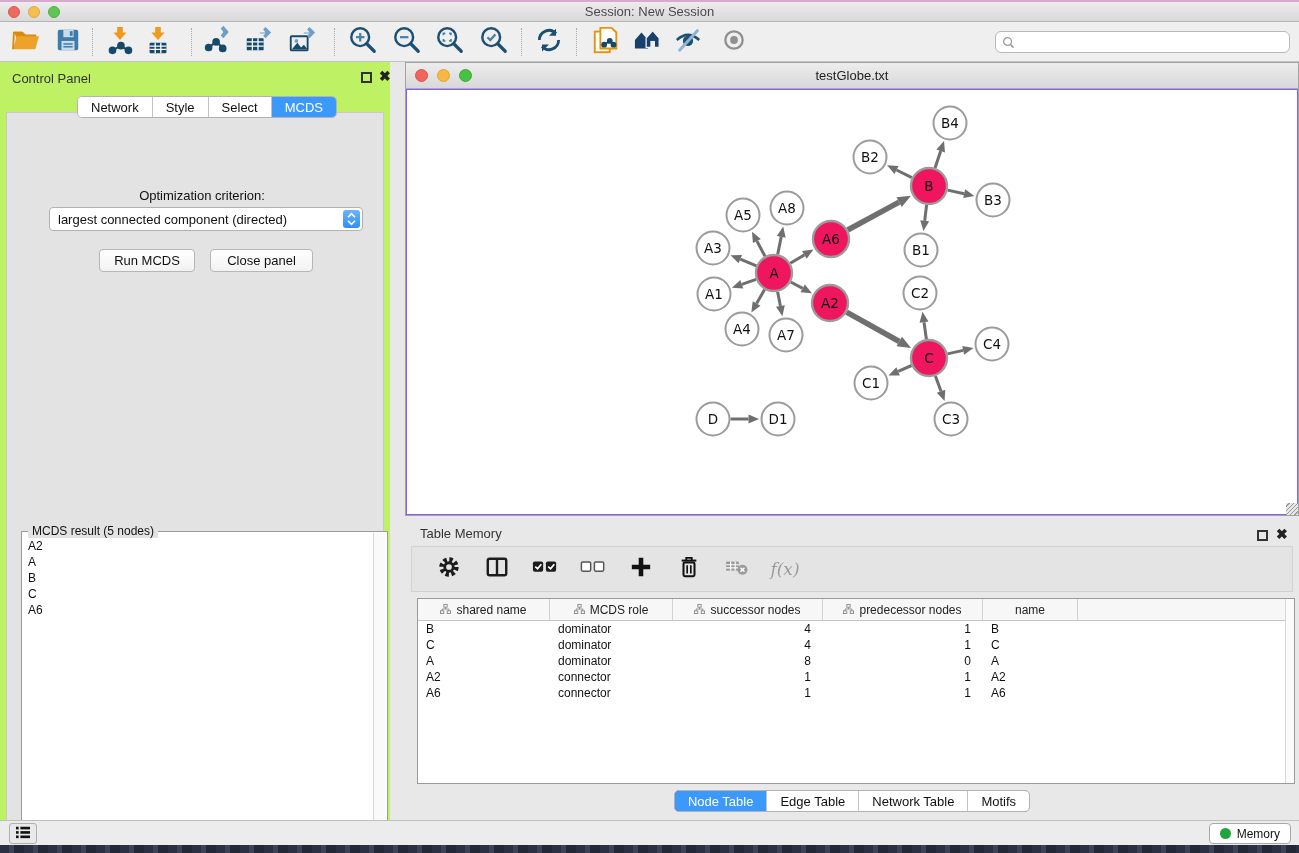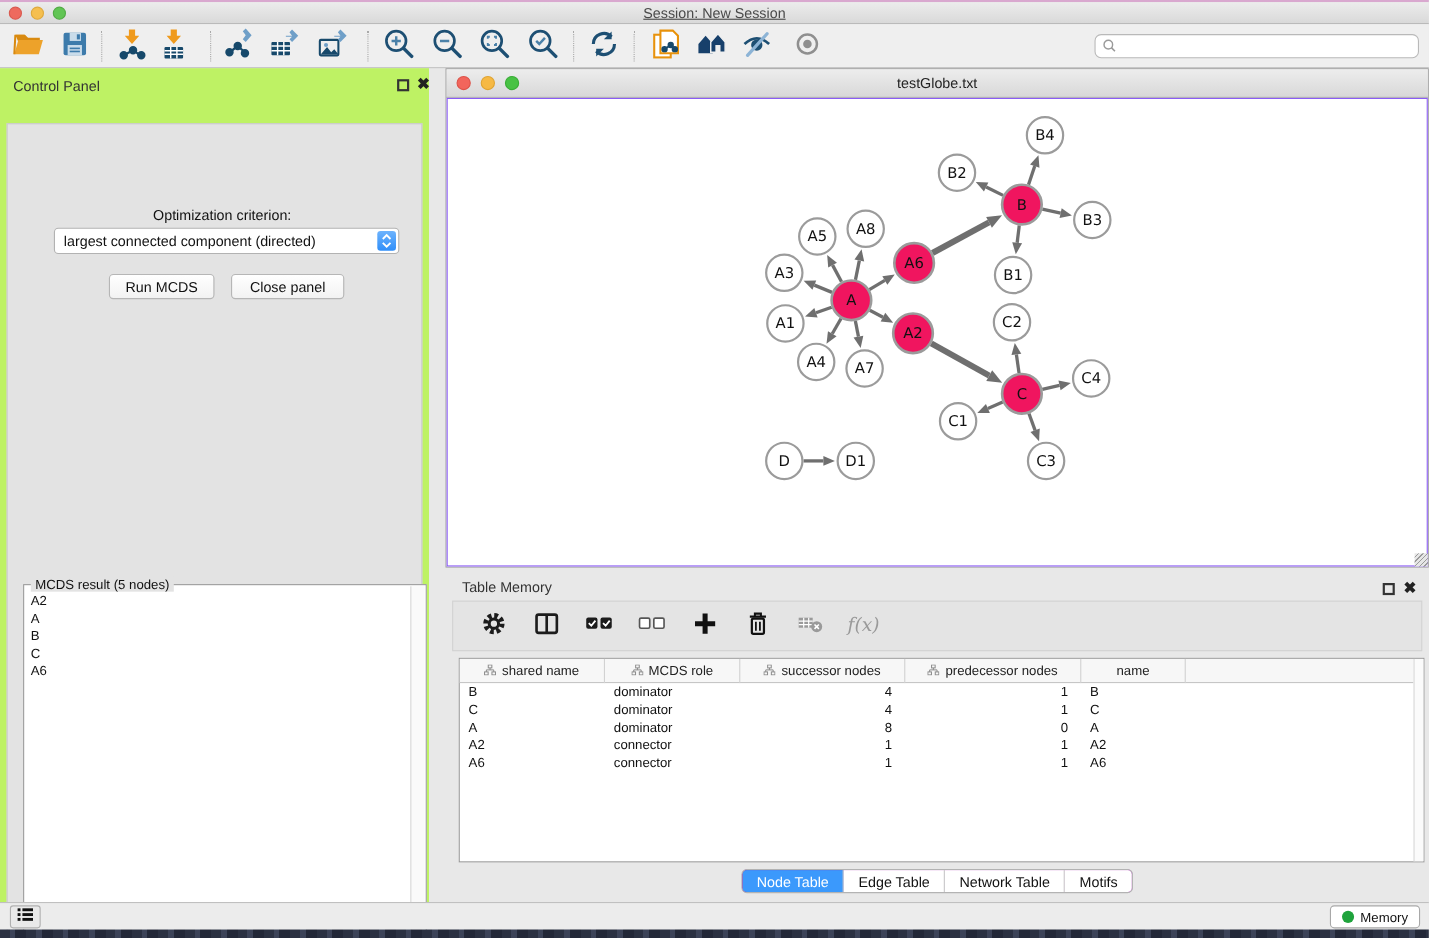--- a/index.html
+++ b/index.html
@@ -9,21 +9,21 @@
 
   
   #desktop-top { left:0; top:0; width:1299px; height:2px; background:#d9a8cf; }
   #os-titlebar { left:0; top:2px; width:1299px; height:20px;
      background:linear-gradient(#ececec,#d9d9d9); border-bottom:1px solid #b5b5b5;
      display:flex; align-items:center; }
   .tl { width:12px; height:12px; border-radius:50%; display:inline-block; margin-left:8px; }
   .tl.red{ background:#ee6a5e; border:1px solid #d95a50;}
   .tl.yellow{ background:#f5bf4f; border:1px solid #dfa93c;}
   .tl.green{ background:#61c554; border:1px solid #52ab45;}
-  #os-title { position:absolute; left:0; right:0; text-align:center; font-size:13px; color:#4a4a4a;text-decoration:underline; }
+  #os-title { position:absolute; left:0; right:0; text-align:center; font-size:13px; color:#4a4a4a; }
 
   
   #toolbar { left:0; top:22px; width:1299px; height:40px; background:#efefef; border-bottom:1px solid #c2c2c2; }
   .tbtn { position:absolute; top:4px; width:36px; height:32px; display:flex; align-items:center; justify-content:center; border-radius:4px; }
   .tsep { position:absolute; top:6px; width:0; height:28px; border-left:1px dotted #a9a9a9; }
   #toolbar-search { position:absolute; left:995px; top:9px; width:295px; height:22px;
      background:#fff; border:1px solid #b9b9b9; border-radius:6px; font-size:12px; padding:0 6px 0 24px; outline:none; color:#333;}
   #search-mag { position:absolute; left:1002px; top:13px; }
 
   
@@ -275,20 +275,26 @@
       <div id="result-list">
           <div>A2</div>
           <div>A</div>
           <div>B</div>
           <div>C</div>
           <div>A6</div>
         </div>
       <div id="result-scroll"></div>
     </div>
   </div>
+  <div id="cp-tabs">
+      <div class="seg-tab">Network</div>
+      <div class="seg-tab">Style</div>
+      <div class="seg-tab">Select</div>
+      <div class="seg-tab active">MCDS</div>
+    </div>
 </div>
 
 <div class="abs" id="net-window">
   <div id="net-titlebar">
     <span class="tl2" style="background:#f2655c;border:1px solid #dd5349"></span>
     <span class="tl2" style="background:#f6b944;border:1px solid #e0a432"></span>
     <span class="tl2" style="background:#48c244;border:1px solid #3aad37"></span>
     <span id="net-title">testGlobe.txt</span>
   </div>
   <div id="net-canvas"><svg width="890" height="424" viewBox="0 0 890 424">

